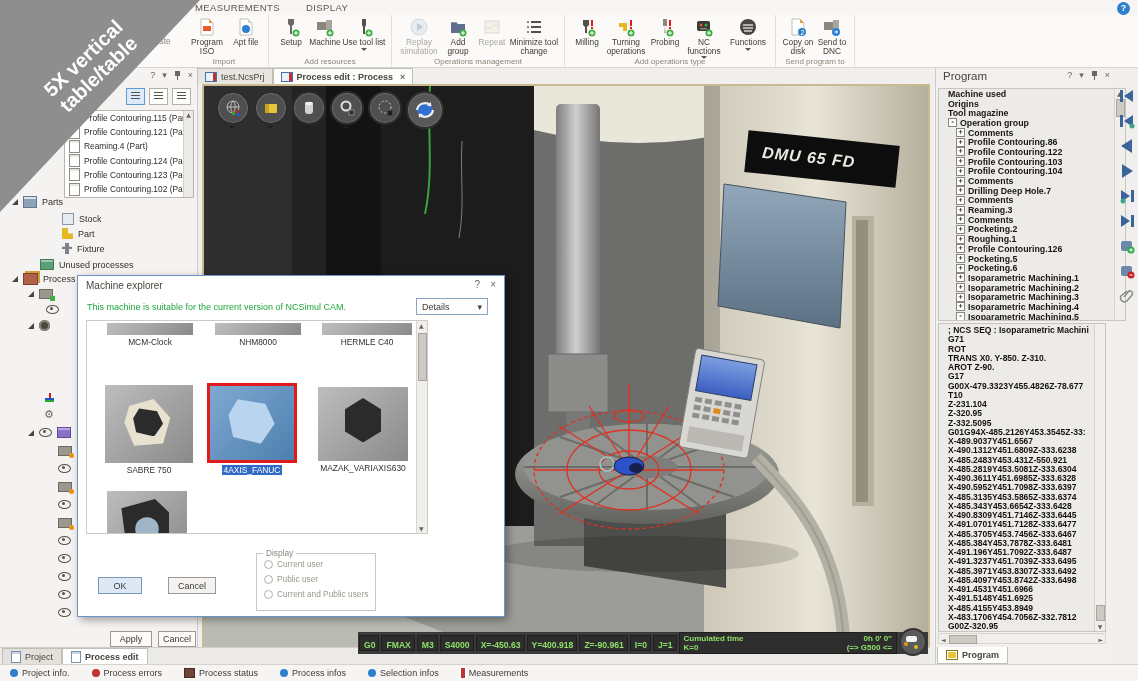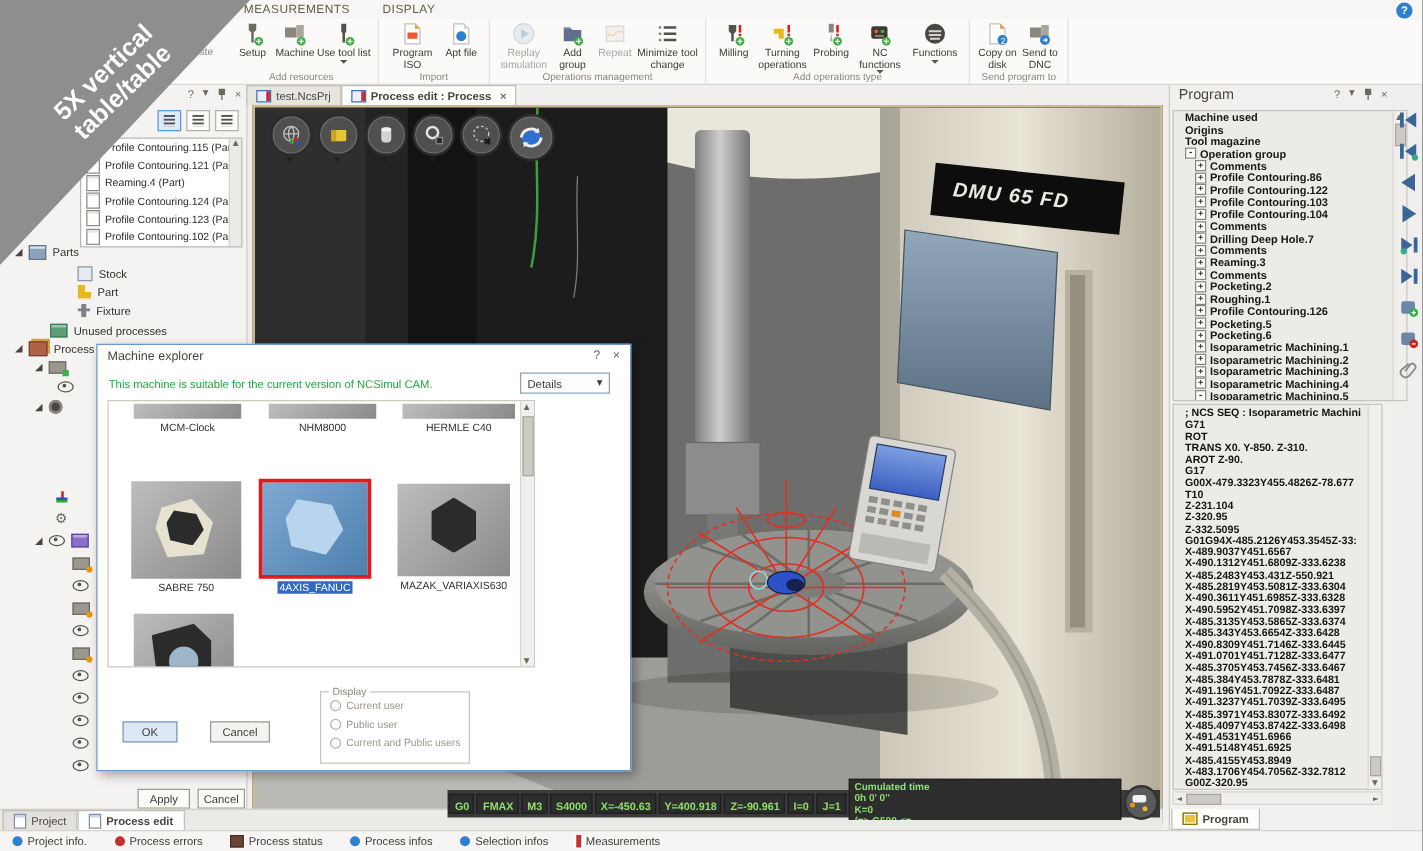--- a/index.html
+++ b/index.html
@@ -97,21 +97,21 @@
   #scene{position:absolute;left:0;top:0;}
   .vbtns{position:absolute;left:12px;top:5px;display:flex;gap:4px;align-items:flex-start;z-index:3;}
   .vbtn{position:relative;width:30px;height:30px;border-radius:50%;background:#4f4f4f;border:2px solid #2c2c2c;box-shadow:inset 0 0 0 1px #6e6e6e;display:flex;align-items:center;justify-content:center;}
   .vbtn .undercaret{position:absolute;left:11px;bottom:-6px;width:0;height:0;border-left:3px solid transparent;border-right:3px solid transparent;border-top:3px solid #1e1e1e;}
   .vbtn.big{width:34px;height:34px;background:#585858;}
   #machine-label{position:absolute;left:542px;top:52px;width:152px;height:42px;background:#0d0d0d;transform:rotate(6deg);z-index:2;display:flex;align-items:center;}
   #machine-label span{color:#ece9e2;font-size:16px;font-weight:bold;font-style:italic;letter-spacing:1px;padding-left:16px;}
   #vstatus{position:absolute;left:154px;bottom:2px;width:570px;height:22px;display:flex;align-items:center;z-index:3;background:#3a3a3a;padding:1px;box-sizing:border-box;}
   .vcell{flex:none;background:#2d2d2d;border:1px solid #1e1e1e;margin-right:2px;color:#8fe06a;font-size:8.6px;font-weight:bold;padding:4px 3px 0 4px;box-sizing:border-box;white-space:nowrap;overflow:hidden;}
   #vright{flex:1;background:#2d2d2d;border:1px solid #1e1e1e;color:#8fe06a;font-size:8px;font-weight:bold;padding:1px 4px;box-sizing:border-box;display:flex;flex-direction:column;justify-content:space-between;}
-  #vright .row{display:flex;justify-content:space-between;flex-direction:column;}
+  #vright .row{display:flex;justify-content:space-between;}
   #vcirc{flex:none;width:24px;height:24px;margin:-2px 0 0 2px;border-radius:50%;background:#5a5a5a;border:2px solid #333;position:relative;}
   #vcirc::before{content:"";position:absolute;left:5px;top:6px;width:11px;height:6px;background:#f2f2f2;border-radius:2px;}
   #vcirc::after{content:"";position:absolute;left:3px;top:12px;width:4px;height:4px;border-radius:50%;background:#e8950f;box-shadow:10px 3px 0 #e8b822;}
 
   
   #dialog{position:absolute;left:77px;top:275px;width:428px;height:342px;background:#fff;border:1px solid #6a96c8;box-shadow:3px 3px 8px rgba(0,0,0,.35);z-index:40;box-sizing:border-box;}
   #dlg-title{position:absolute;left:8px;top:4px;font-size:10px;color:#4a463f;}
   #dlg-ctl{position:absolute;right:8px;top:3px;display:flex;gap:10px;color:#6d675e;font-size:10px;}
   #dlg-msg{position:absolute;left:9px;top:26px;font-size:9px;color:#1fa83c;}
   #dlg-details{position:absolute;right:16px;top:22px;width:72px;height:17px;border:1px solid #8aa4c4;background:#fdfdfd;font-size:9px;display:flex;align-items:center;justify-content:space-between;padding:0 5px;box-sizing:border-box;color:#3f3c37;}
@@ -176,20 +176,40 @@
   <div id="ribbon">
     <div id="paste-block">
       <svg width="20" height="20">
           <circle cx="10" cy="10" r="9" fill="#3fae6e"></circle>
           <path d="M6 10h8M10 6v8" stroke="#fff" stroke-width="2"></path>
         </svg>
       <span>Paste</span>
     </div>
 
     <div class="rgroup">
+      <div class="rbtn">
+        <svg width="20" height="20">
+            <path d="M4 2h8l4 4v12H4z" fill="#fff" stroke="#c2bfb8"></path>
+            <path d="M12 2l4 4h-4z" fill="#e8a23a"></path>
+            <rect x="6" y="9" width="8" height="5" fill="#e85a2a"></rect>
+          </svg>
+        <span>Program ISO</span>
+      </div>
+      <div class="rbtn narrow">
+        <svg width="20" height="20">
+            <path d="M4 2h8l4 4v12H4z" fill="#fff" stroke="#c2bfb8"></path>
+            <path d="M12 2l4 4h-4z" fill="#d8d5cf"></path>
+            <circle cx="10" cy="12" r="4" fill="#2f7fd0"></circle>
+          </svg>
+        <span>Apt file</span>
+      </div>
+      <div class="rgroup-label">Import</div>
+    </div>
+
+    <div class="rgroup">
       <div class="rbtn narrow">
         <svg width="20" height="20">
             <path d="M7 2h6v5l-2 2v8h-2V9L7 7z" fill="#6e6a62"></path>
             <circle cx="15" cy="16" r="3.5" fill="#3fae43"></circle>
             <path d="M13 16h4M15 14v4" stroke="#fff"></path>
           </svg>
         <span>Setup</span>
       </div>
       <div class="rbtn narrow">
         <svg width="20" height="20">
@@ -203,40 +223,20 @@
       <div class="rbtn">
         <svg width="20" height="20">
             <path d="M8 2h4v6l-1 2v7h-2v-7L8 8z" fill="#55514a"></path>
             <circle cx="15" cy="16" r="3.5" fill="#3fae43"></circle>
             <path d="M13 16h4M15 14v4" stroke="#fff"></path>
           </svg>
         <span>Use tool list</span>
           <span class="caret"></span>
       </div>
       <div class="rgroup-label">Add resources</div>
-    </div>
-
-    <div class="rgroup">
-      <div class="rbtn">
-        <svg width="20" height="20">
-            <path d="M4 2h8l4 4v12H4z" fill="#fff" stroke="#c2bfb8"></path>
-            <path d="M12 2l4 4h-4z" fill="#e8a23a"></path>
-            <rect x="6" y="9" width="8" height="5" fill="#e85a2a"></rect>
-          </svg>
-        <span>Program ISO</span>
-      </div>
-      <div class="rbtn narrow">
-        <svg width="20" height="20">
-            <path d="M4 2h8l4 4v12H4z" fill="#fff" stroke="#c2bfb8"></path>
-            <path d="M12 2l4 4h-4z" fill="#d8d5cf"></path>
-            <circle cx="10" cy="12" r="4" fill="#2f7fd0"></circle>
-          </svg>
-        <span>Apt file</span>
-      </div>
-      <div class="rgroup-label">Import</div>
     </div>
 
     <div class="rgroup">
       <div class="rbtn disabled">
         <svg width="20" height="20">
             <circle cx="10" cy="10" r="8" fill="#cfdce8" stroke="#9ab0c4"></circle>
             <path d="M8 6l6 4-6 4z" fill="#7c94ab"></path>
           </svg>
         <span>Replay simulation</span>
       </div>

